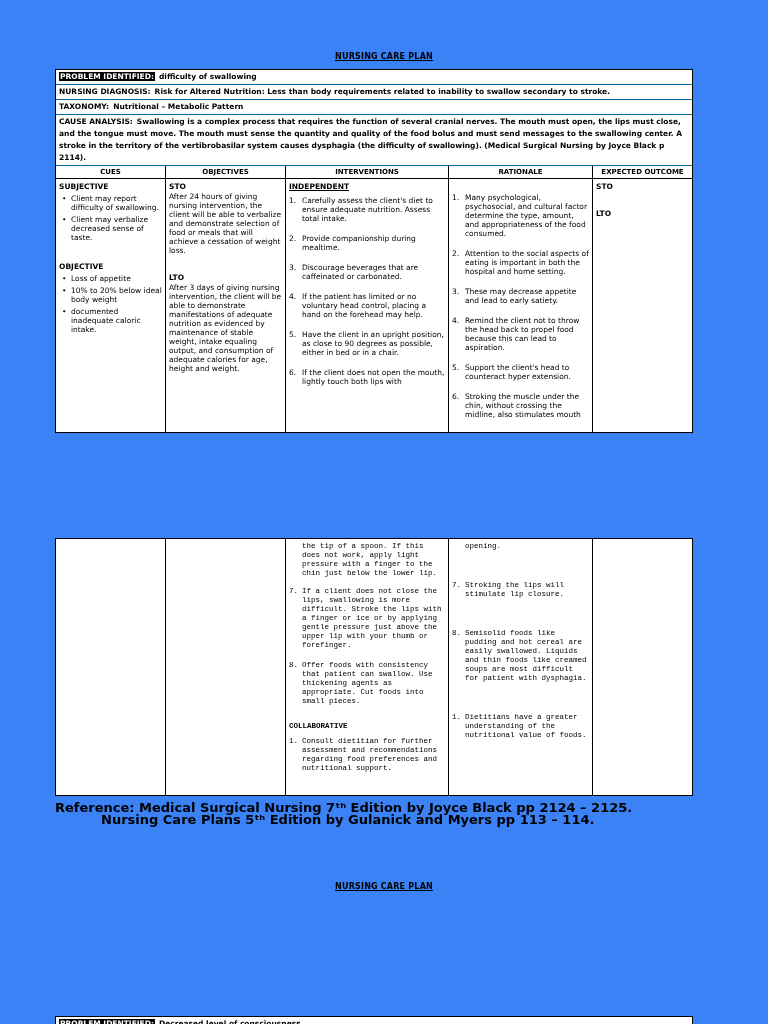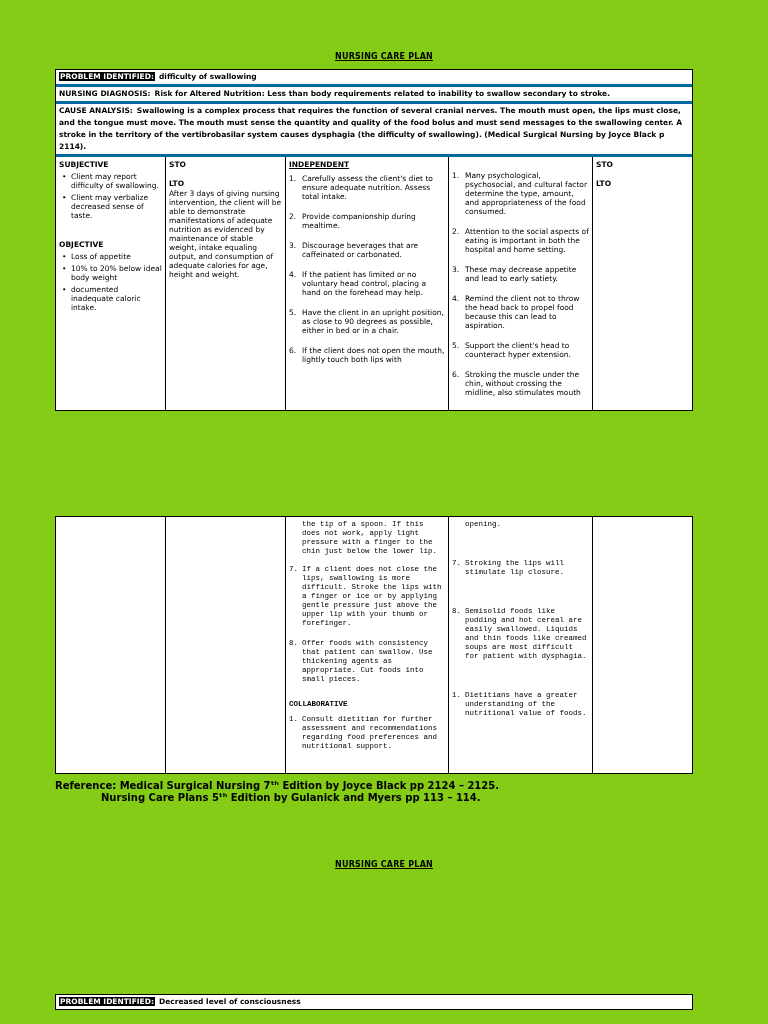--- a/index.html
+++ b/index.html
@@ -2,36 +2,36 @@
 <html><head>
 <meta charset="utf-8">
 <style>
   * { margin:0; padding:0; box-sizing:border-box; }
   html, body { background:#ffffff; }
   body {
     width:768px; height:1024px; overflow:hidden;
     font-family:"DejaVu Sans","Liberation Sans",sans-serif;
     color:#000;
   }
-  .page { position:relative; width:768px; height:1024px; background:#84cc16; }
+  .page { position:relative; width:768px; height:1024px; background:#3b82f6; }
 
   .doc-title {
     text-align:center; font-size:8px; font-weight:bold;
     text-decoration:underline; letter-spacing:.2px;
   }
   .title-1 { padding-top:52px; }
   .title-2 { margin-top:56px; }
 
   .t { width:638px; margin-left:55px; border:1px solid #000; background:#fff; }
   .table-1 { margin-top:8px; }
   .table-2 { margin-top:105px; }
   .table-3 { margin-top:125px; }
 
   .meta-row {
-    border-bottom:3px solid #0369a1;
+    border-bottom:1px solid #0369a1;
     font-size:7.5px; line-height:12px; padding:1px 3px;
     font-weight:bold;
   }
   .table-3 .meta-row:last-child { border-bottom:none; }
   .meta-label { font-weight:bold; margin-right:4px; }
   .meta-value { font-weight:bold; }
   .hl { background:#000; color:#fff; padding:0 1px; }
 
   .cols { display:flex; align-items:stretch; }
   .colhead-row { border-bottom:1px solid #000; }
@@ -47,86 +47,97 @@
   .w-obj  { width:120px; }
   .w-int  { width:163px; }
   .w-rat  { width:144px; }
   .w-out  { width:99px; border-right:none; }
 
   .body-row-1 .cell { min-height:237px; }
   .body-row-2 .cell { min-height:256px;font-family:Liberation Mono, monospace; }
 
   .sec-label { font-weight:bold; }
   .mb5  { margin-bottom:5px;text-decoration:underline; }
-  .mt18 { margin-top:10px; }
+  .mt18 { margin-top:18px; }
   .mt20 { margin-top:20px; }
   .collab-head { margin-top:16px; margin-bottom:6px; }
 
   .ptext { margin-top:1px; }
 
   .blist { margin-top:3px; }
   .bullet { position:relative; padding-left:12px; margin-bottom:3px; }
   .bullet::before { content:"\2022"; position:absolute; left:3px; }
 
   .nitem { display:flex; margin-bottom:11px; }
   .nitem .num { width:13px; flex:none; }
   .nitem .txt { flex:1; }
 
   .rat-pad { padding-top:14px; }
   .cont { margin-left:13px; margin-bottom:9px; }
   .rat2 .cont { margin-bottom:30px; }
   .rat2i { margin-bottom:30px; }
 
   .reference {
     margin-top:6px; margin-left:55px;
-    font-size:10px; line-height:12px; font-weight:bold;
+    font-size:13px; line-height:12px; font-weight:bold;
   }
   .ref-line-2 { margin-left:46px; }
 </style>
 </head>
 <body>
 
 <div class="page">
 
   <div class="doc-title title-1">NURSING CARE PLAN</div>
 
   <div class="t table-1">
 
     <div class="meta-row">
       <span class="meta-label hl">PROBLEM IDENTIFIED:</span><span class="meta-value">difficulty of swallowing</span>
     </div>
 
     <div class="meta-row">
       <span class="meta-label">NURSING DIAGNOSIS:</span><span class="meta-value">Risk for Altered Nutrition:  Less than body requirements related to inability to swallow secondary to stroke.</span>
     </div>
 
+    <div class="meta-row">
+      <span class="meta-label">TAXONOMY:</span><span class="meta-value">Nutritional – Metabolic Pattern</span>
+    </div>
 
     <div class="meta-row">
       <span class="meta-label">CAUSE ANALYSIS:</span><span class="meta-value">Swallowing is a complex process that requires the function of several cranial nerves.  The mouth must open, the lips must close, and the tongue must move.  The mouth must sense the quantity and quality of the food bolus and must send messages to the swallowing center.  A stroke in the territory of the vertibrobasilar system causes dysphagia (the difficulty of swallowing).  (Medical Surgical Nursing by Joyce Black p 2114).</span>
     </div>
 
+    <div class="cols colhead-row">
+      <div class="colh w-cues">CUES</div>
+      <div class="colh w-obj">OBJECTIVES</div>
+      <div class="colh w-int">INTERVENTIONS</div>
+      <div class="colh w-rat">RATIONALE</div>
+      <div class="colh w-out">EXPECTED OUTCOME</div>
+    </div>
 
     <div class="cols body-row-1">
 
       <div class="cell w-cues">
         <div class="sec-label">SUBJECTIVE</div>
         <div class="blist">
             <div class="bullet">Client may report difficulty of swallowing.</div>
             <div class="bullet">Client may verbalize decreased sense of taste.</div>
           </div>
         <div class="sec-label mt20">OBJECTIVE</div>
         <div class="blist">
             <div class="bullet">Loss of appetite</div>
             <div class="bullet">10% to 20% below ideal body weight</div>
             <div class="bullet">documented inadequate caloric intake.</div>
           </div>
       </div>
 
       <div class="cell w-obj">
         <div class="sec-label">STO</div>
+        <div class="ptext">After 24 hours of giving nursing intervention, the client will be able to verbalize and demonstrate selection of food or meals that will achieve a cessation of weight loss.</div>
         <div class="sec-label mt18">LTO</div>
         <div class="ptext">After 3 days of giving nursing intervention, the client will be able to demonstrate manifestations of adequate nutrition as evidenced by maintenance of stable weight, intake equaling output, and consumption of adequate calories for age, height and weight.</div>
       </div>
 
       <div class="cell w-int">
         <div class="sec-label mb5">INDEPENDENT</div>
         <div>
             <div class="nitem">
               <span class="num">1.</span>
               <span class="txt">Carefully assess the client's diet to ensure adequate nutrition. Assess total intake.</span>

